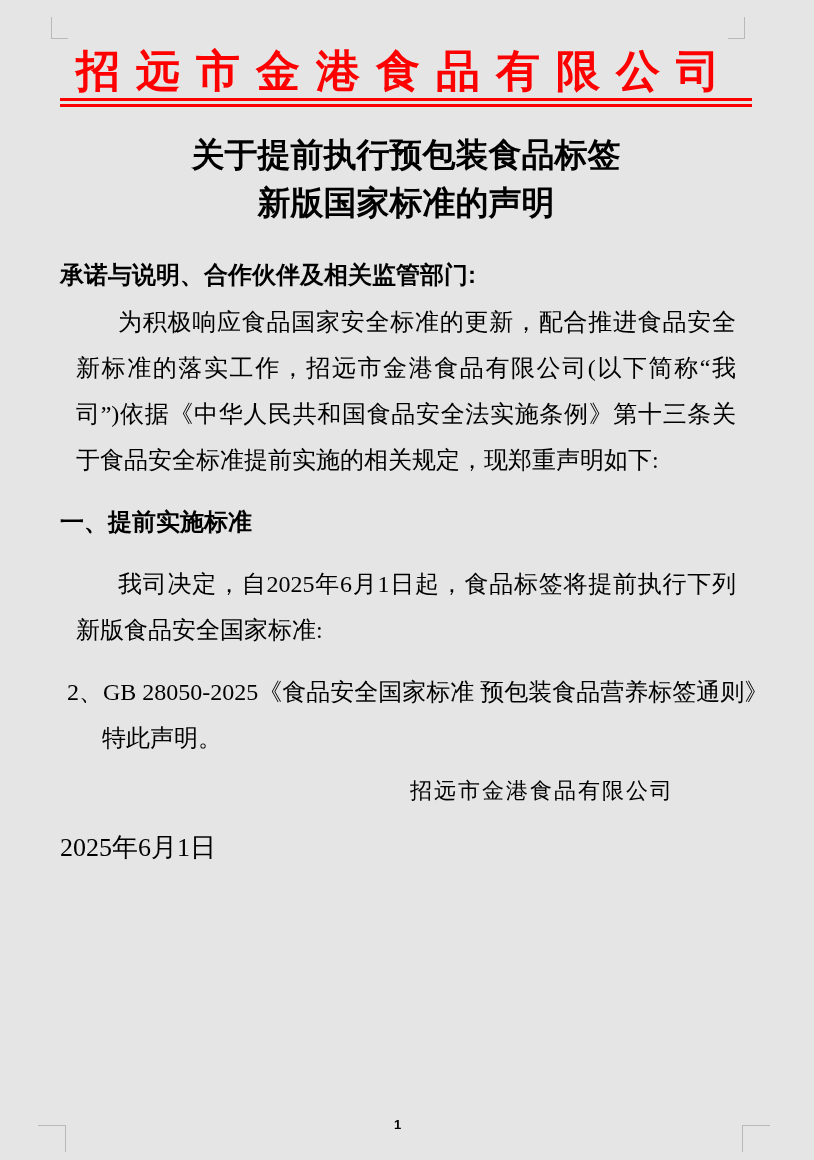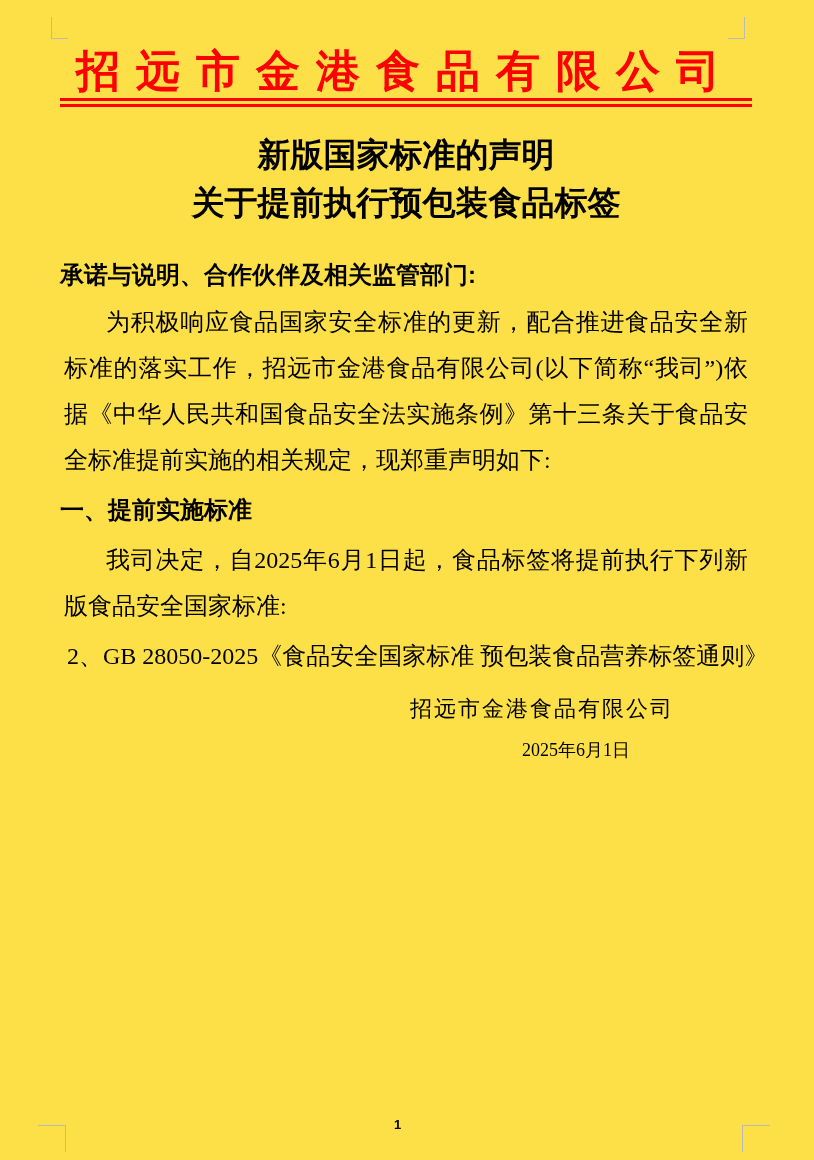--- a/index.html
+++ b/index.html
@@ -1,20 +1,20 @@
 <!DOCTYPE html>
 <html lang="zh"><head>
 <meta charset="utf-8">
 <style>
   html,body{margin:0;padding:0;background:#ffffff;}
   .page{
     position:relative;
     width:814px;
     height:1160px;
-    background:#fde047;
+    background:#e5e5e5;
     overflow:hidden;
     font-family:"Liberation Serif",serif;
     color:#000000;
   }
   .content{padding:45px 62px 0 60px;}
 
   
   .company-header{
     font-family:"Liberation Sans",sans-serif;
     font-weight:bold;
@@ -39,21 +39,21 @@
 
   .salutation{
     margin-top:28px;
     font-family:"Liberation Sans",sans-serif;
     font-weight:bold;
     font-size:24px;
     line-height:40px;
   }
 
   .para{
-    margin:4px;
+    margin:16px;
     font-size:24px;
     line-height:46px;
     text-align:justify;
     text-indent:42px;
   }
   .para.first{margin-top:4px;}
 
   .sec-heading{
     font-family:Liberation Serif, serif;
     font-weight:bold;
@@ -76,23 +76,22 @@
 
   .signature{
     margin-top:10px;
     text-align:right;
     font-size:22px;
     letter-spacing:2px;
     line-height:40px;
     padding-right:78px;
   }
   .sign-date{
-    margin-top:6px;
-    text-align:right;
-    font-size:18px;
+    margin-top:22px;
+    font-size:26px;
     line-height:30px;
     padding-right:122px;
   }
 
   .page-number{
     position:absolute;
     left:394px;
     top:1117px;
     font-family:"Liberation Sans",sans-serif;
     font-weight:bold;
@@ -114,34 +113,35 @@
   <div class="mark tl"></div>
   <div class="mark tr"></div>
   <div class="mark bl"></div>
   <div class="mark br"></div>
 
   <div class="content">
 
     <div class="company-header">招远市金港食品有限公司</div>
 
     <div class="doc-title">
+      <div>关于提前执行预包装食品标签</div>
       <div>新版国家标准的声明</div>
-      <div>关于提前执行预包装食品标签</div>
     </div>
 
     <div class="salutation">承诺与说明、合作伙伴及相关监管部门:</div>
 
     <p class="para first">为积极响应食品国家安全标准的更新，配合推进食品安全新标准的落实工作，招远市金港食品有限公司(以下简称“我司”)依据《中华人民共和国食品安全法实施条例》第十三条关于食品安全标准提前实施的相关规定，现郑重声明如下:</p>
 
     <div class="sec-heading">一、提前实施标准</div>
     <p class="para">我司决定，自2025年6月1日起，食品标签将提前执行下列新版食品安全国家标准:</p>
     <div class="std-item">2、GB 28050-2025《食品安全国家标准 预包装食品营养标签通则》</div>
 
 
 
+    <div class="closing">特此声明。</div>
 
     <div class="signature">招远市金港食品有限公司</div>
     <div class="sign-date">2025年6月1日</div>
 
   </div>
 
   <div class="page-number">1</div>
 
 </div>
 

